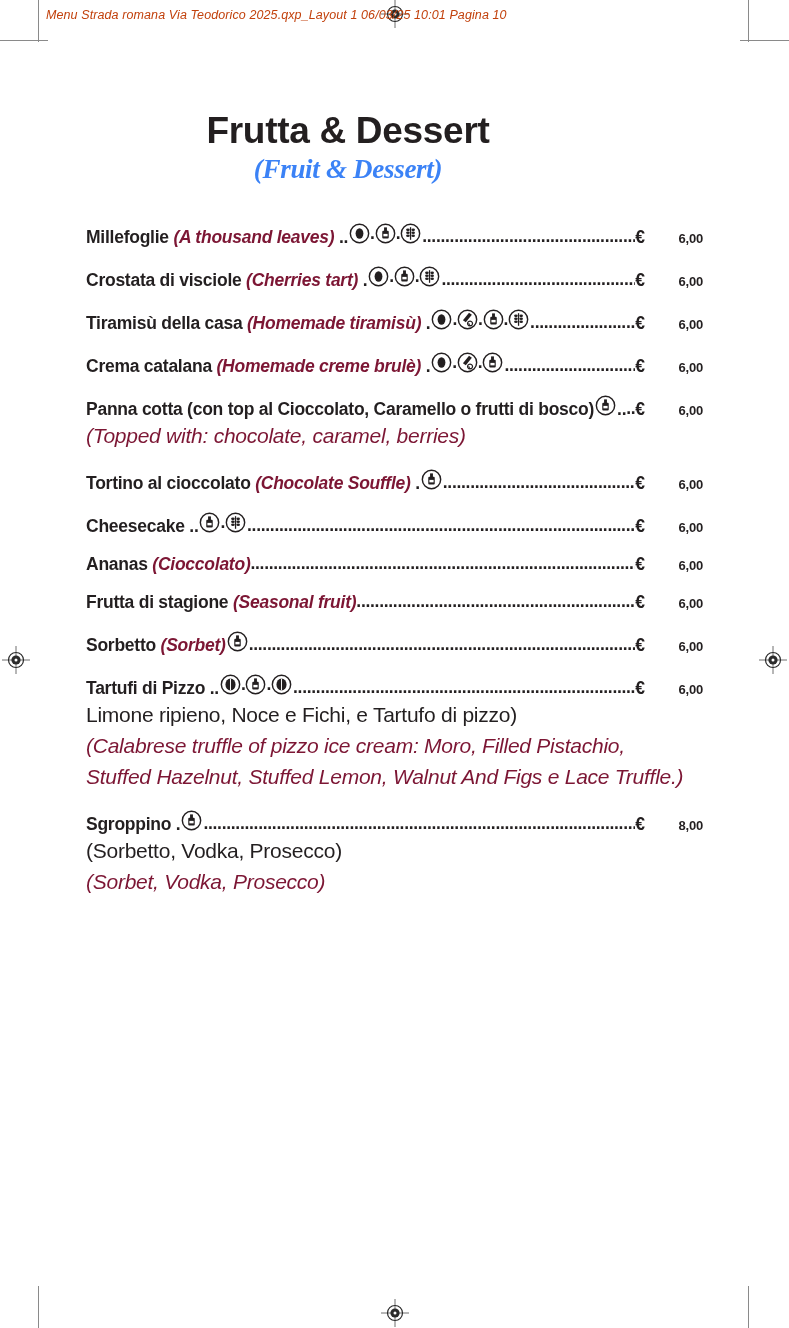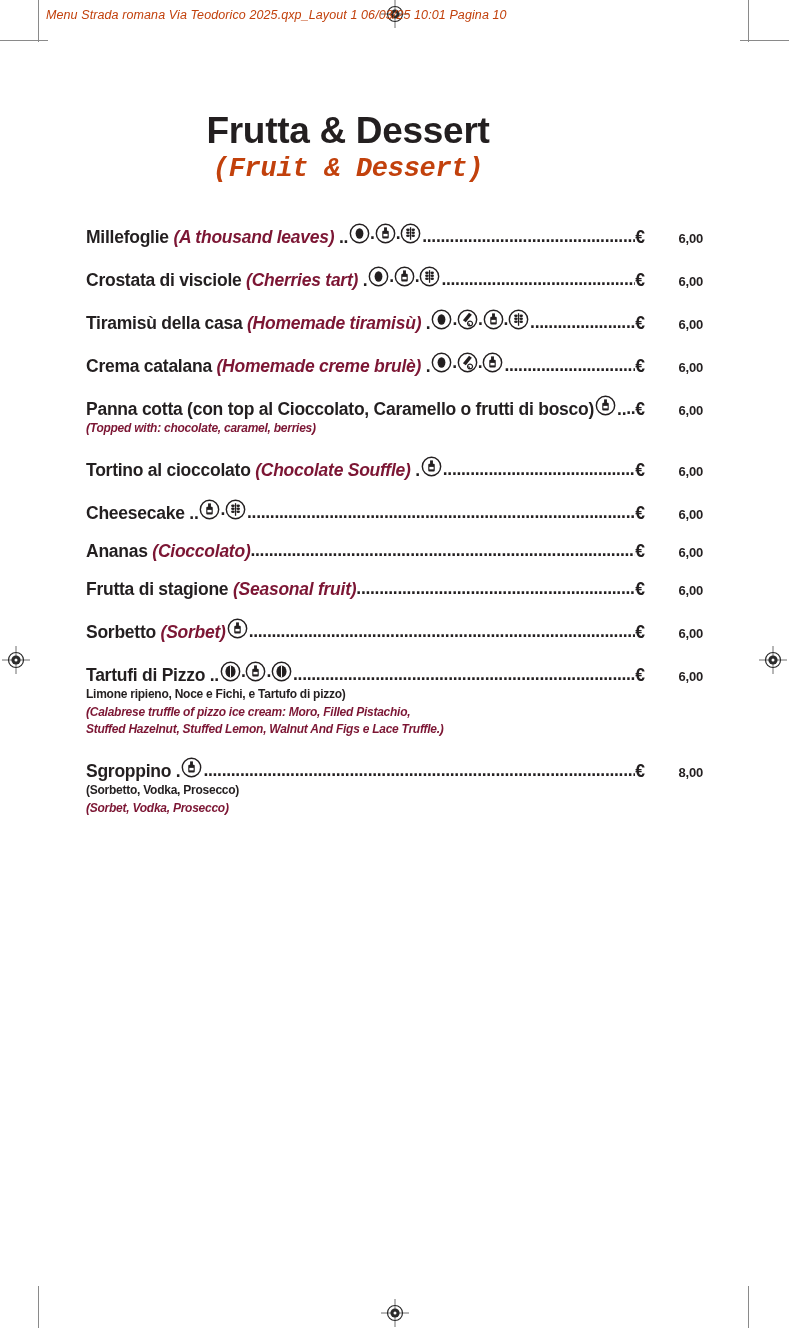--- a/index.html
+++ b/index.html
@@ -56,25 +56,25 @@
   }
   .title-it {
     font-family: "Liberation Sans", sans-serif;
     font-size: 37px;
     font-weight: bold;
     color: #231f20;
     letter-spacing: -0.3px;
     line-height: 1.02;
   }
   .title-en {
-    font-family: Liberation Mono, monospace;
+    font-family: Liberation Serif, serif;
     font-size: 27px;
     font-weight: bold;
     font-style: italic;
-    color: #c2410c;
+    color: #3b82f6;
     letter-spacing: -0.3px;
     margin-top: 5px;
     line-height: 1.05;
   }
 
   
   .menu {
     position: absolute;
     left: 86px;
     top: 222px;
@@ -142,22 +142,22 @@
   }
   .price {
     flex: 0 0 58px;
     text-align: right;
     font-size: 13px;
     font-weight: bold;
     color: #231f20;
     letter-spacing: -0.2px;
   }
   .sub {
-    font-size: 12px;
-    font-weight: bold;
+    font-size: 21px;
+    font-weight: normal;
     letter-spacing: -0.25px;
     line-height: 1.48;
   }
   .sub-it {
     color: #231f20;
   }
   .sub-en {
     color: #7c1634;
     font-style: italic;
   }

